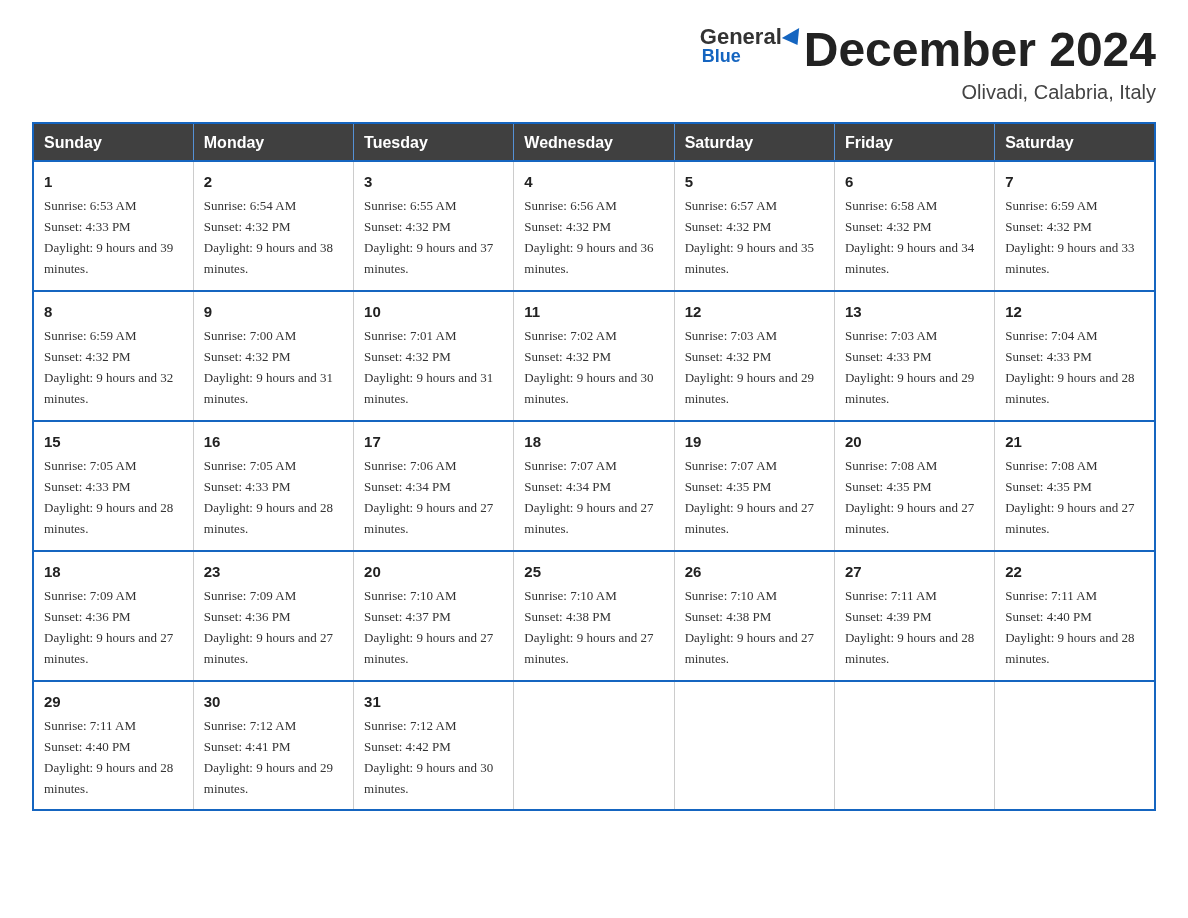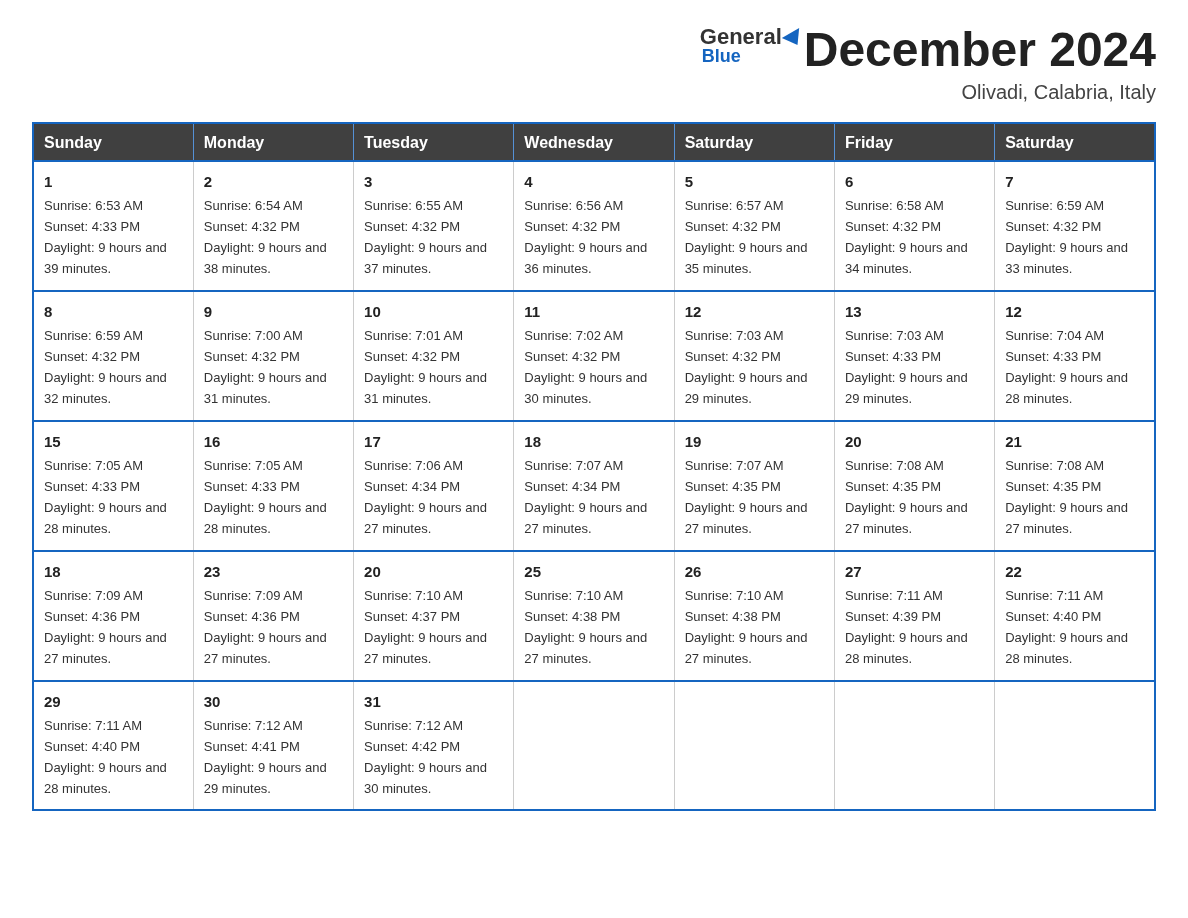--- a/index.html
+++ b/index.html
@@ -91,20 +91,21 @@
     tbody tr td:last-child { border-right: none; }
     .day-num {
       font-size: 15px;
       font-weight: bold;
       display: block;
       margin-bottom: 3px;
     }
     .day-info {
       font-size: 13px;
       color: #333;
+      font-family: Liberation Serif, serif;
     }
     tbody tr:last-child { border-bottom: none; }
   </style>
 </head>
 <body>
 
 <div class="header">
   <div class="logo">
     <div class="logo-text">
       <span class="logo-general">General</span>

